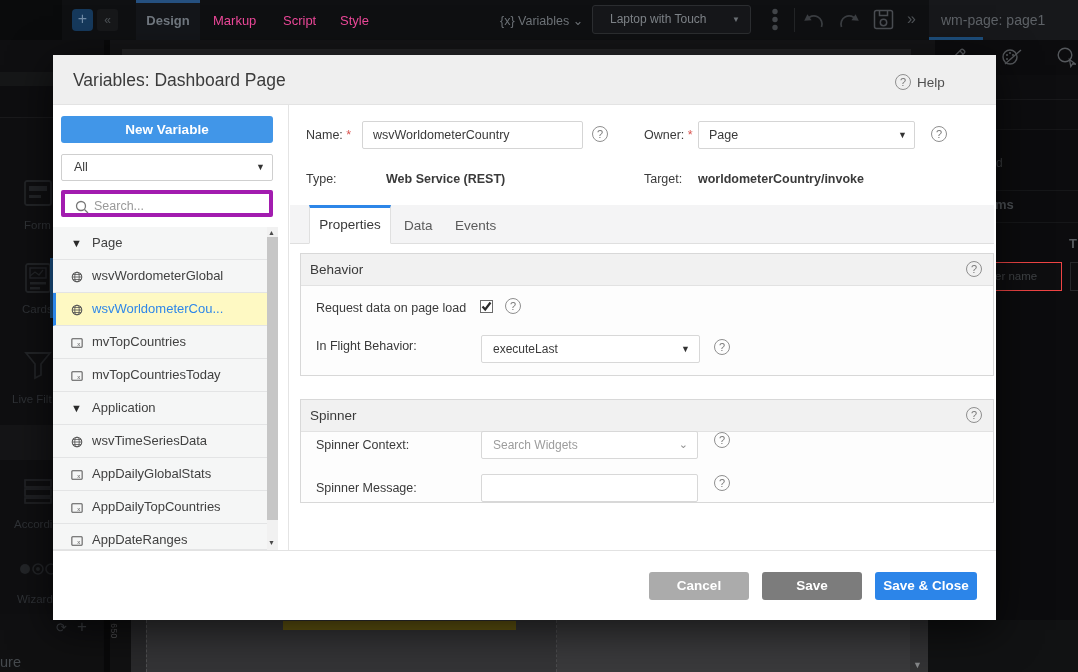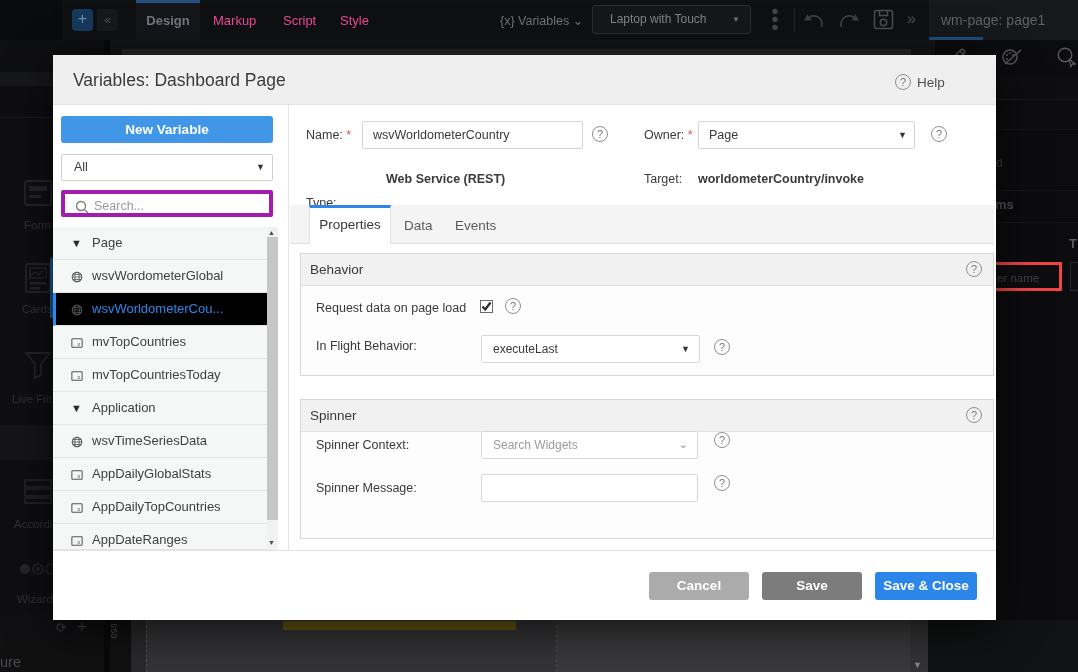--- a/index.html
+++ b/index.html
@@ -36,21 +36,21 @@
 #row2bar { left:122px; top:49px; width:789px; height:6px; background:#242426; }
 #row2r { left:935px; top:40px; width:143px; height:17px; background:#0c0c0e; }
 
 
 #rpanel { left:935px; top:57px; width:143px; height:615px; background:#0c0c0e; }
 #rpanel .r1 { position:absolute; left:0; top:18px; width:143px; height:25px; background:#0e0e10; border-bottom:1px solid #19191b; }
 #rpanel .r2 { position:absolute; left:0; top:43px; width:143px; height:30px; background:#0d0d0f; border-bottom:1px solid #161618; }
 #rtxt1 { left:996px; top:156px; color:#3a3d40; font-size:12px; }
 #rtxt2 { left:995px; top:197px; color:#4b4f53; font-size:13px; font-weight:bold; }
 #rtxt3 { left:1069px; top:236px; color:#565a5e; font-size:13px; font-weight:bold; }
-#rin1 { left:988px; top:262px; width:74px; height:29px; background:#0e0e10; border:3px solid #ef4444;
+#rin1 { left:988px; top:262px; width:74px; height:29px; background:#0e0e10; border:1px solid #ef4444;
   color:#3f4245; font-size:11.5px; line-height:27px; padding-left:6px; }
 #rin2 { left:1070px; top:262px; width:8px; height:29px; background:#0e0e10; border:1px solid #26272a; border-right:none; }
 .rline { background:#161719; height:1px; }
 
 
 #lpanel { left:0; top:40px; width:110px; height:632px; background:#0f0f11; }
 #lband1 { left:0; top:72px; width:104px; height:14px; background:#161718; }
 #lband2 { left:0; top:86px; width:104px; height:32px; background:#0e0e10; border-bottom:1px solid #1a1a1c; }
 .wlabel { color:#2f3236; font-size:11.5px; }
 #cardsbar { left:50px; top:258px; width:3px; height:60px; background:#1c568c; }
@@ -97,21 +97,21 @@
 #searchbox { left:8px; top:135px; width:212px; height:27px; border:4px solid #a21caf; border-radius:2px; }
 #searchbox .ic { position:absolute; left:10px; top:6px; }
 #searchbox .ph { position:absolute; left:29px; top:0; line-height:25px; font-size:12.5px; color:#9a9a9a; }
 
 #mlist { left:0; top:172px; width:225px; height:323px; }
 .lrow { position:absolute; left:0; width:225px; height:33px; background:#f5f6f6;
   border-bottom:1px solid #e3e4e5; font-size:13px; color:#414141; line-height:32px; }
 .lrow .ic { position:absolute; left:18px; top:11px; }
 .lrow .tx { position:absolute; left:39px; top:0; white-space:nowrap; }
 .lrow .caret { position:absolute; left:18px; top:0; font-size:11px; color:#2a2a2a; }
-.lrow.selrow { background:#000000; border-left:3px solid #2e87e9; }
+.lrow.selrow { background:#fef9c3; border-left:3px solid #2e87e9; }
 .lrow.selrow .tx { color:#2e87e9; left:36px; }
 .lrow.selrow .ic { left:15px; }
 #sbar { left:214px; top:172px; width:11px; height:323px; background:#f1f1f1; }
 #sthumb { left:214px; top:182px; width:11px; height:283px; background:#c6c6c6; }
 #sup { left:215px; top:174px; font-size:7px; color:#4a4a4a; }
 #sdn { left:215px; top:484px; font-size:7px; color:#4a4a4a; }
 
 
 .flabel { position:absolute; font-size:12.5px; color:#3a3a3a; }
 .req { color:#d9534f; }
@@ -364,21 +364,21 @@
     <div class="abs" id="sup">▲</div>
     <div class="abs" id="sdn">▼</div>
 
     <div class="flabel" style="left:253px;top:73px;">Name: <span class="req">*</span></div>
     <div class="inp" id="nameinp">wsvWorldometerCountry</div>
     <div class="helpc" style="left:539px;top:71px;">?</div>
     <div class="flabel" style="left:591px;top:73px;">Owner: <span class="req">*</span></div>
     <div class="inp sel" id="ownersel">Page<span class="car">▼</span></div>
     <div class="helpc" style="left:878px;top:71px;">?</div>
 
-    <div class="flabel" style="left:253px;top:117px;margin-top:24px;">Type:</div>
+    <div class="flabel" style="left:253px;top:117px;">Type:</div>
     <div class="bval" style="left:309px;top:117px;margin-left:24px;">Web Service (REST)</div>
     <div class="flabel" style="left:591px;top:117px;">Target:</div>
     <div class="bval" style="left:645px;top:117px;">worldometerCountry/invoke</div>
 
     <div class="abs" id="tabbar"></div>
     <div class="abs" id="acttab">Properties</div>
     <div class="itab" style="left:351px;">Data</div>
     <div class="itab" style="left:402px;">Events</div>
 
     <div class="sect" style="top:198px;height:123px;">
@@ -387,21 +387,21 @@
     <div class="flabel" style="left:263px;top:246px;">Request data on page load</div>
     <svg class="abs" style="left:427px;top:245px;" width="13" height="13" viewBox="0 0 13 13">
       <rect x="0.5" y="0.5" width="12" height="12" fill="#fff" stroke="#6b6b6b"></rect>
       <path d="M2.5 6.5 L5.2 9.5 L10.5 2.5" fill="none" stroke="#2b2b2b" stroke-width="2.2"></path>
     </svg>
     <div class="helpc" style="left:452px;top:243px;">?</div>
     <div class="flabel" style="left:263px;top:284px;">In Flight Behavior:</div>
     <div class="sin" style="left:428px;top:280px;width:219px;height:28px;">executeLast<span class="car">▼</span></div>
     <div class="helpc" style="left:661px;top:284px;">?</div>
 
-    <div class="sect" style="top:344px;height:140px;">
+    <div class="sect" style="top:344px;height:104px;">
       <div class="shead">Spinner<div class="helpc">?</div></div>
     </div>
     <div class="flabel" style="left:263px;top:383px;">Spinner Context:</div>
     <div class="sin" style="left:428px;top:376px;width:217px;height:28px;color:#9c9c9c;">Search Widgets<span class="car" style="color:#8f8f8f;font-size:11px;top:-1px;">⌄</span></div>
     <div class="helpc" style="left:661px;top:377px;">?</div>
     <div class="flabel" style="left:263px;top:426px;">Spinner Message:</div>
     <div class="sin" style="left:428px;top:419px;width:217px;height:28px;"></div>
     <div class="helpc" style="left:661px;top:420px;">?</div>
 
     <div class="abs" id="fline"></div>

